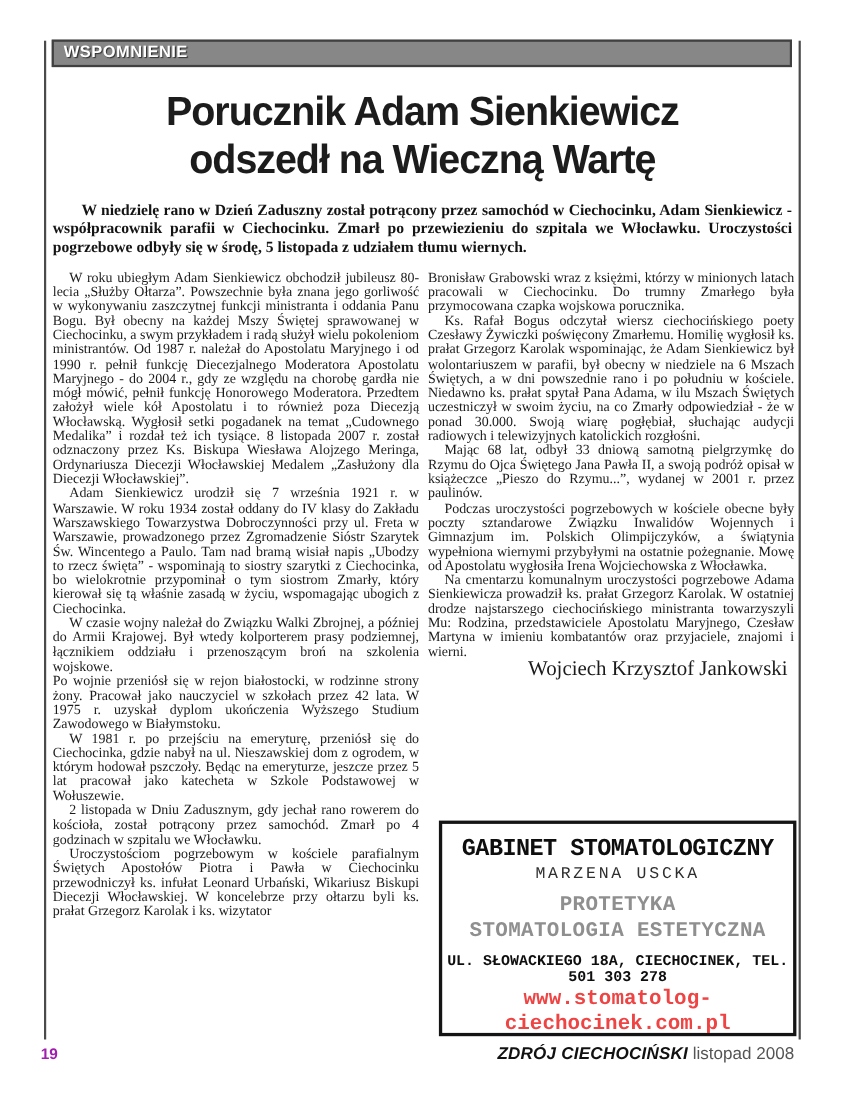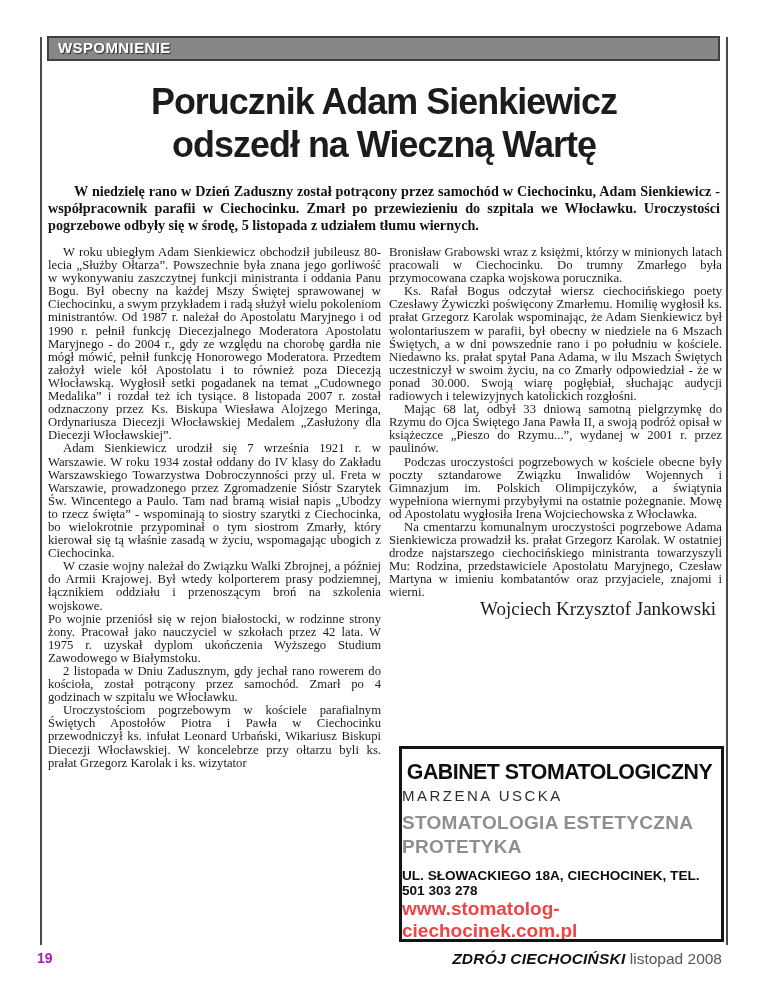--- a/index.html
+++ b/index.html
@@ -45,21 +45,21 @@
   .body-par.indent { text-indent:15px; }
 
   .signature {
     text-align:right; padding-right:6px; margin-top:2px;
     font-size:19px; color:#1b1b1b;
   }
 
   .ad-box {
     position:absolute; left:399px; top:746px; width:325px; height:196px;
     box-sizing:border-box; border:3px solid #141414; background:#fff;
-    font-family:Liberation Sans, sans-serif; overflow:hidden;
+    text-align:center; font-family:Liberation Mono, monospace; overflow:hidden;
   }
   .ad-title {
     margin-top:10px; font-weight:bold; font-size:22px; letter-spacing:-0.5px;
     color:#0e0e0e; transform:scaleX(0.97); transform-origin:center;
   }
   .ad-name { margin-top:2px; font-size:15px; letter-spacing:2.5px; color:#2e2e2e; }
   .ad-services { margin-top:7px; }
   .ad-service {
     font-weight:bold; font-size:19px; line-height:24px;
     color:var(--ad-gray,#8f8f8f); letter-spacing:0.3px;
@@ -103,42 +103,43 @@
   </h1>
 
   <p class="lead">W niedzielę rano w Dzień Zaduszny został potrącony przez samochód w Ciechocinku, Adam Sienkiewicz - współpracownik parafii w Ciechocinku. Zmarł po przewiezieniu do szpitala we Włocławku. Uroczystości pogrzebowe odbyły się w środę, 5 listopada z udziałem tłumu wiernych.</p>
 
   <div class="columns">
     <div class="col col-left">
         <div class="body-par indent">W roku ubiegłym Adam Sienkiewicz obchodził jubileusz 80-lecia „Służby Ołtarza”. Powszechnie była znana jego gorliwość w wykonywaniu zaszczytnej funkcji ministranta i oddania Panu Bogu. Był obecny na każdej Mszy Świętej sprawowanej w Ciechocinku, a swym przykładem i radą służył wielu pokoleniom ministrantów. Od 1987 r. należał do Apostolatu Maryjnego i od 1990 r. pełnił funkcję Diecezjalnego Moderatora Apostolatu Maryjnego - do 2004 r., gdy ze względu na chorobę gardła nie mógł mówić, pełnił funkcję Honorowego Moderatora. Przedtem założył wiele kół Apostolatu i to również poza Diecezją Włocławską. Wygłosił setki pogadanek na temat „Cudownego Medalika” i rozdał też ich tysiące. 8 listopada 2007 r. został odznaczony przez Ks. Biskupa Wiesława Alojzego Meringa, Ordynariusza Diecezji Włocławskiej Medalem „Zasłużony dla Diecezji Włocławskiej”.</div>
         <div class="body-par indent">Adam Sienkiewicz urodził się 7 września 1921 r. w Warszawie. W roku 1934 został oddany do IV klasy do Zakładu Warszawskiego Towarzystwa Dobroczynności przy ul. Freta w Warszawie, prowadzonego przez Zgromadzenie Sióstr Szarytek Św. Wincentego a Paulo. Tam nad bramą wisiał napis „Ubodzy to rzecz święta” - wspominają to siostry szarytki z Ciechocinka, bo wielokrotnie przypominał o tym siostrom Zmarły, który kierował się tą właśnie zasadą w życiu, wspomagając ubogich z Ciechocinka.</div>
         <div class="body-par indent">W czasie wojny należał do Związku Walki Zbrojnej, a później do Armii Krajowej. Był wtedy kolporterem prasy podziemnej, łącznikiem oddziału i przenoszącym broń na szkolenia wojskowe.</div>
         <div class="body-par">Po wojnie przeniósł się w rejon białostocki, w rodzinne strony żony. Pracował jako nauczyciel w szkołach przez 42 lata. W 1975 r. uzyskał dyplom ukończenia Wyższego Studium Zawodowego w Białymstoku.</div>
+        <div class="body-par indent">W 1981 r. po przejściu na emeryturę, przeniósł się do Ciechocinka, gdzie nabył na ul. Nieszawskiej dom z ogrodem, w którym hodował pszczoły. Będąc na emeryturze, jeszcze przez 5 lat pracował jako katecheta w Szkole Podstawowej w Wołuszewie.</div>
         <div class="body-par indent">2 listopada w Dniu Zadusznym, gdy jechał rano rowerem do kościoła, został potrącony przez samochód. Zmarł po 4 godzinach w szpitalu we Włocławku.</div>
         <div class="body-par indent">Uroczystościom pogrzebowym w kościele parafialnym Świętych Apostołów Piotra i Pawła w Ciechocinku przewodniczył ks. infułat Leonard Urbański, Wikariusz Biskupi Diecezji Włocławskiej. W koncelebrze przy ołtarzu byli ks. prałat Grzegorz Karolak i ks. wizytator</div>
       </div>
 
     <div class="col col-right">
       <div>
           <div class="body-par">Bronisław Grabowski wraz z księżmi, którzy w minionych latach pracowali w Ciechocinku. Do trumny Zmarłego była przymocowana czapka wojskowa porucznika.</div>
           <div class="body-par indent">Ks. Rafał Bogus odczytał wiersz ciechocińskiego poety Czesławy Żywiczki poświęcony Zmarłemu. Homilię wygłosił ks. prałat Grzegorz Karolak wspominając, że Adam Sienkiewicz był wolontariuszem w parafii, był obecny w niedziele na 6 Mszach Świętych, a w dni powszednie rano i po południu w kościele. Niedawno ks. prałat spytał Pana Adama, w ilu Mszach Świętych uczestniczył w swoim życiu, na co Zmarły odpowiedział - że w ponad 30.000. Swoją wiarę pogłębiał, słuchając audycji radiowych i telewizyjnych katolickich rozgłośni.</div>
           <div class="body-par indent">Mając 68 lat, odbył 33 dniową samotną pielgrzymkę do Rzymu do Ojca Świętego Jana Pawła II, a swoją podróż opisał w książeczce „Pieszo do Rzymu...”, wydanej w 2001 r. przez paulinów.</div>
           <div class="body-par indent">Podczas uroczystości pogrzebowych w kościele obecne były poczty sztandarowe Związku Inwalidów Wojennych i Gimnazjum im. Polskich Olimpijczyków, a świątynia wypełniona wiernymi przybyłymi na ostatnie pożegnanie. Mowę od Apostolatu wygłosiła Irena Wojciechowska z Włocławka.</div>
           <div class="body-par indent">Na cmentarzu komunalnym uroczystości pogrzebowe Adama Sienkiewicza prowadził ks. prałat Grzegorz Karolak. W ostatniej drodze najstarszego ciechocińskiego ministranta towarzyszyli Mu: Rodzina, przedstawiciele Apostolatu Maryjnego, Czesław Martyna w imieniu kombatantów oraz przyjaciele, znajomi i wierni.</div>
         </div>
       <div class="signature">Wojciech Krzysztof Jankowski</div>
     </div>
   </div>
 
   <div class="ad-box">
     <div class="ad-title">GABINET STOMATOLOGICZNY</div>
     <div class="ad-name">MARZENA USCKA</div>
     <div class="ad-services">
+        <div class="ad-service">PROTETYKA</div>
         <div class="ad-service">STOMATOLOGIA ESTETYCZNA</div>
-        <div class="ad-service">PROTETYKA</div>
       </div>
     <div class="ad-address">UL. SŁOWACKIEGO 18A, CIECHOCINEK, TEL. 501 303 278</div>
     <div class="ad-web">www.stomatolog-ciechocinek.com.pl</div>
     <div class="ad-email">e-mail:stomatolog-ciechocinek@stomatolog-ciechocinek.com.pl</div>
   </div>
 
   <div class="page-num">19</div>
 
   <div class="footer-right">
     <span class="footer-mag">ZDRÓJ CIECHOCIŃSKI</span><span class="footer-issue"> listopad 2008</span>

